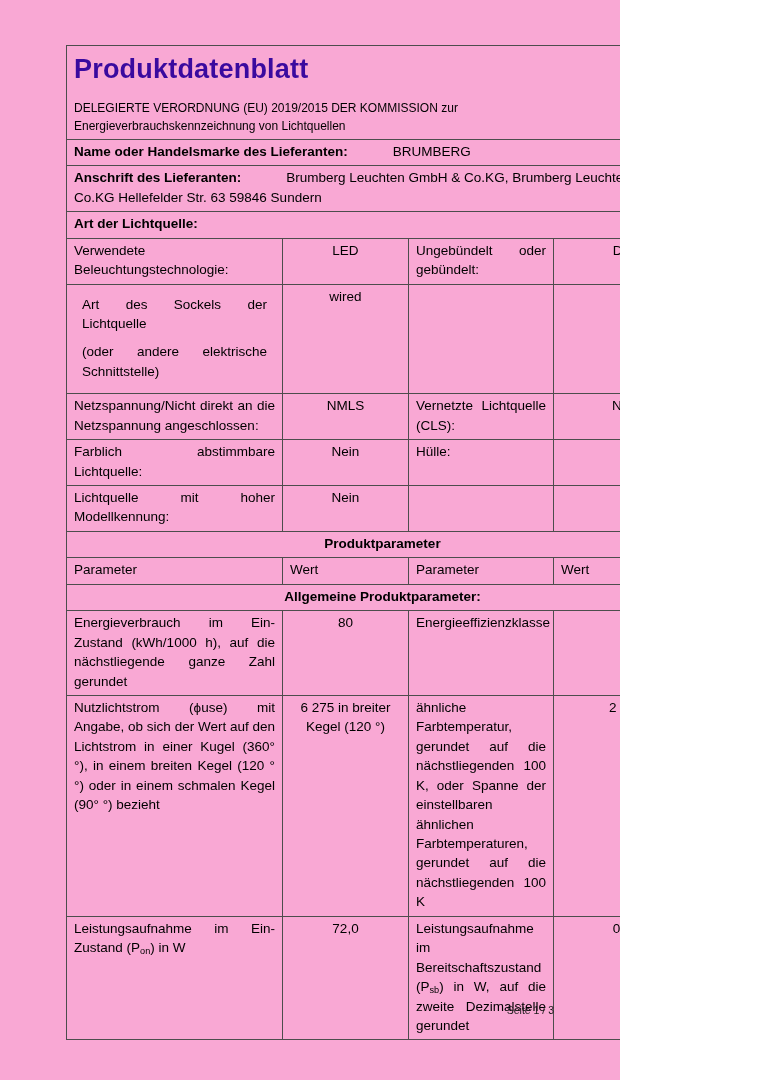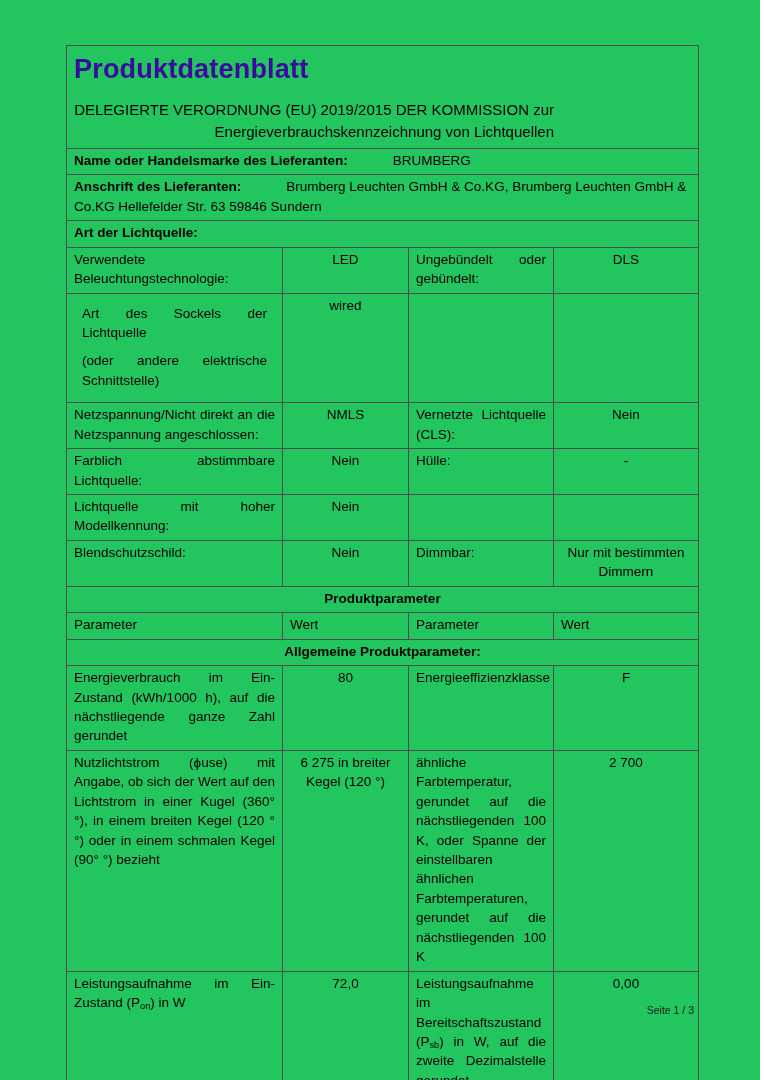--- a/index.html
+++ b/index.html
@@ -11,23 +11,23 @@
     width: 764px;
     height: 1080px;
     font-family: "Liberation Sans", sans-serif;
     color: #000000;
     position: relative;
     -webkit-hyphens: auto;
     hyphens: auto;
   }
   .sheet {
     position: relative;
-    width: 760px;
+    width: 620px;
     height: 1080px;
-    background: #22c55e;
+    background: #f9a8d4;
     overflow: hidden;
   }
   table.doc {
     position: absolute;
     left: 66px;
     top: 45px;
     width: 632px;
     border-collapse: collapse;
     table-layout: fixed;
   }
@@ -44,23 +44,22 @@
   .title {
     font-size: 27px;
     font-weight: bold;
     color: #3a0a9f;
     margin: 2px 0 10px 0;
     letter-spacing: 0.2px;
   }
   .regulation {
     margin: 0;
     max-width: 480px;
-    font-size: 15px;
+    font-size: 12px;
     line-height: 1.5;
-    text-align: right;
   }
   td.info-cell {
     padding: 5px 12px 6px 12px;
   }
   .lbl {
     font-weight: bold;
   }
   .val-inline {
     margin-left: 8px;
     padding-left: 37px;
@@ -167,26 +166,20 @@
       <td class="val">Nein</td>
       <td class="param">Hülle:</td>
       <td class="val">-</td>
     </tr>
     <tr>
       <td class="param">Lichtquelle mit hoher Modellkennung:</td>
       <td class="val">Nein</td>
       <td class="param"></td>
       <td class="val"></td>
     </tr>
-    <tr>
-      <td class="param">Blendschutzschild:</td>
-      <td class="val">Nein</td>
-      <td class="param">Dimmbar:</td>
-      <td class="val">Nur mit bestimmten Dimmern</td>
-    </tr>
 
     <tr>
       <td colspan="4" class="section-center">Produktparameter</td>
     </tr>
 
     <tr>
       <td class="colhead">Parameter</td>
       <td class="colhead">Wert</td>
       <td class="colhead">Parameter</td>
       <td class="colhead">Wert</td>

